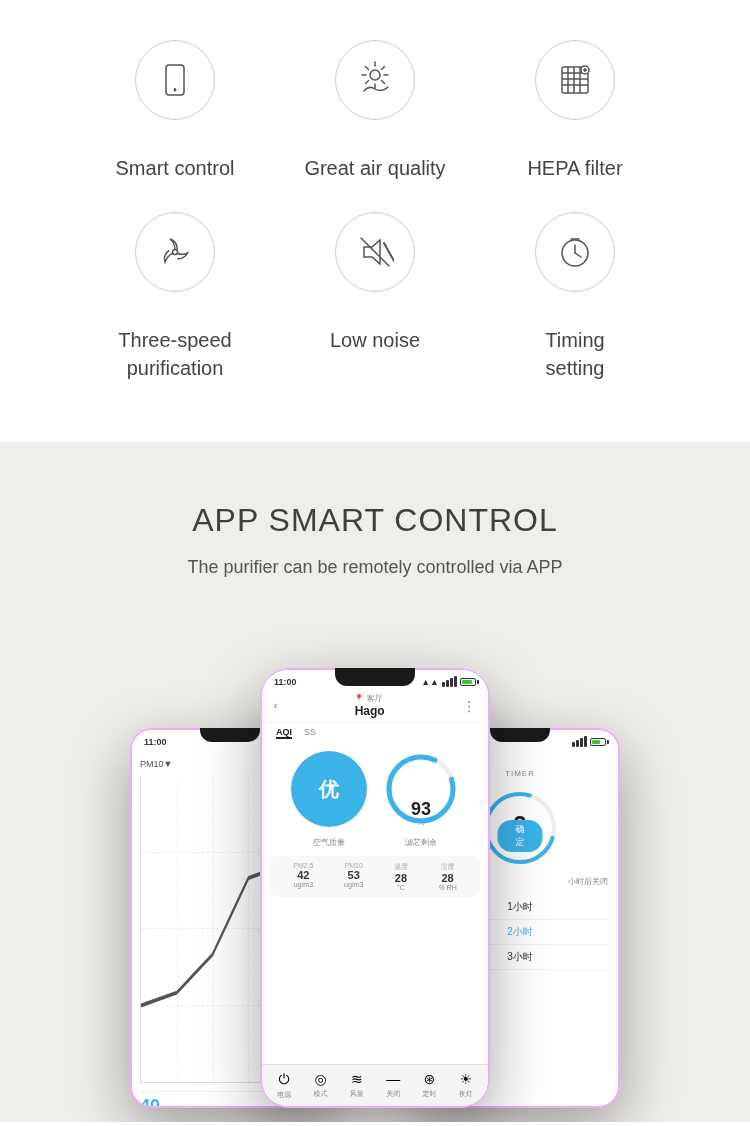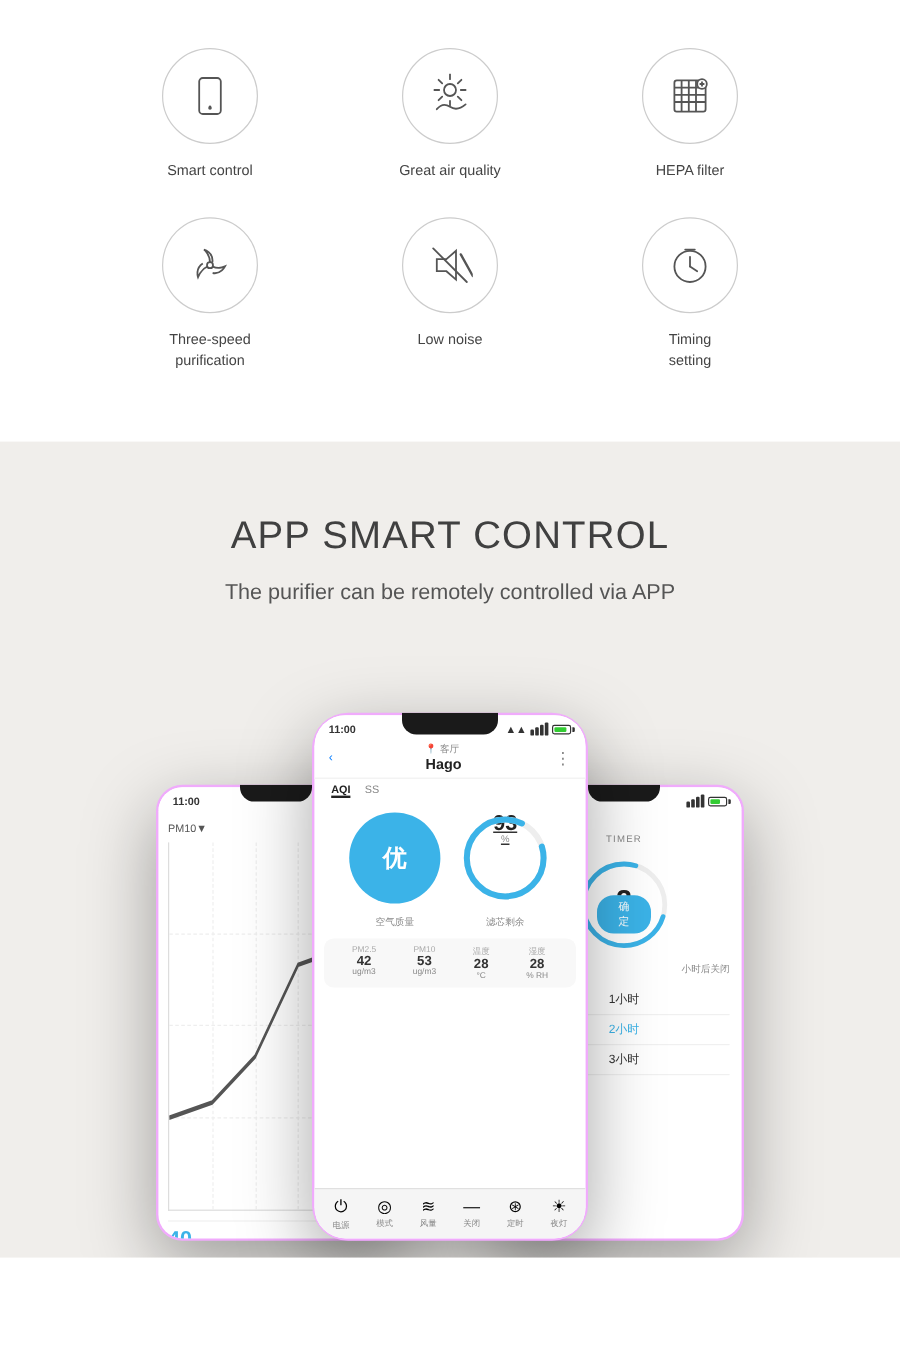--- a/index.html
+++ b/index.html
@@ -40,23 +40,24 @@
       margin-bottom: 14px;
     }
     .feature-icon-wrap svg {
       width: 38px;
       height: 38px;
       stroke: #555;
       fill: none;
       stroke-width: 1.5;
     }
     .feature-label {
-      font-size: 12px;
+      font-size: 20px;
       color: #444;
       line-height: 1.4;
+      margin-top: 20px;
     }
 
     
     .app-section {
       background: #f0eeeb;
       padding: 60px 20px 0;
       text-align: center;
       min-height: 680px;
       position: relative;
       overflow: hidden;
@@ -243,23 +244,22 @@
       color: #fff;
     }
 
     
     .arc-gauge {
       width: 76px;
       height: 76px;
       position: relative;
       display: flex;
       align-items: center;
-      justify-content: flex-start;
+      justify-content: flex-end;
       flex-direction: column;
-      text-decoration: underline;
     }
     .arc-gauge svg {
       position: absolute;
       top: 0; left: 0;
     }
     .arc-value { font-size: 18px; font-weight: 700; color: #222; line-height: 1; }
     .arc-unit { font-size: 8px; color: #888; }
 
     .gauge-labels {
       display: flex;

